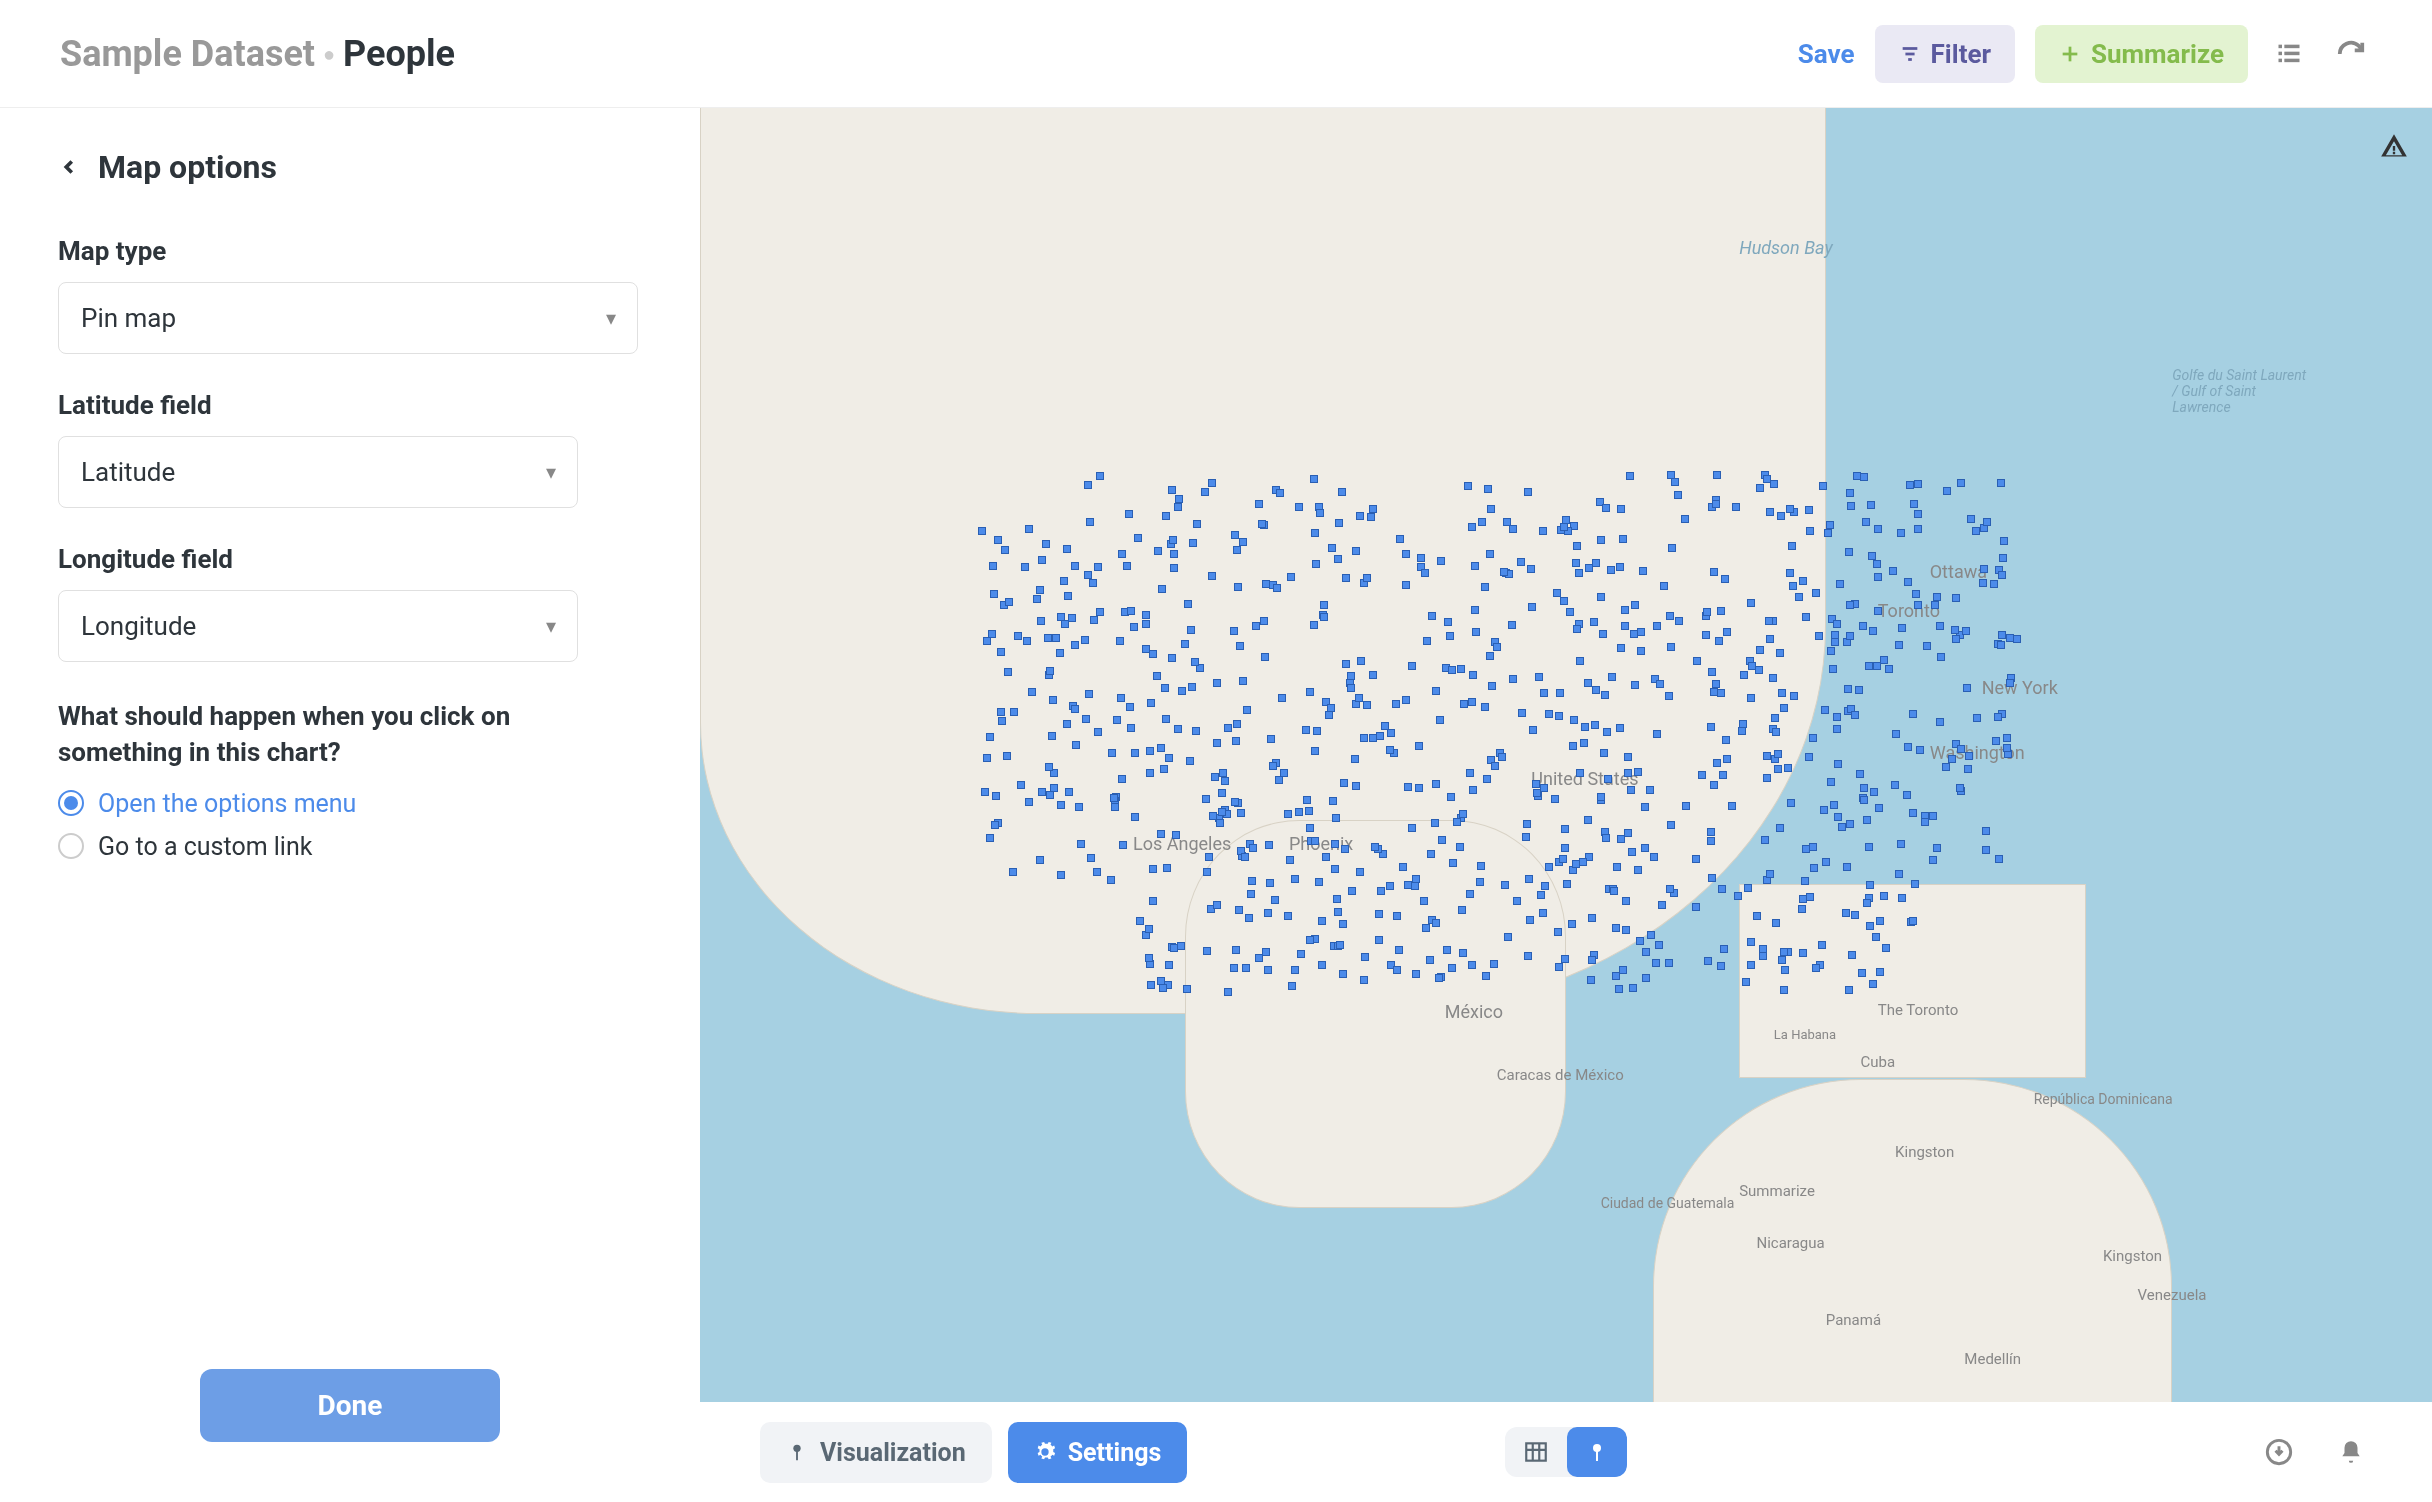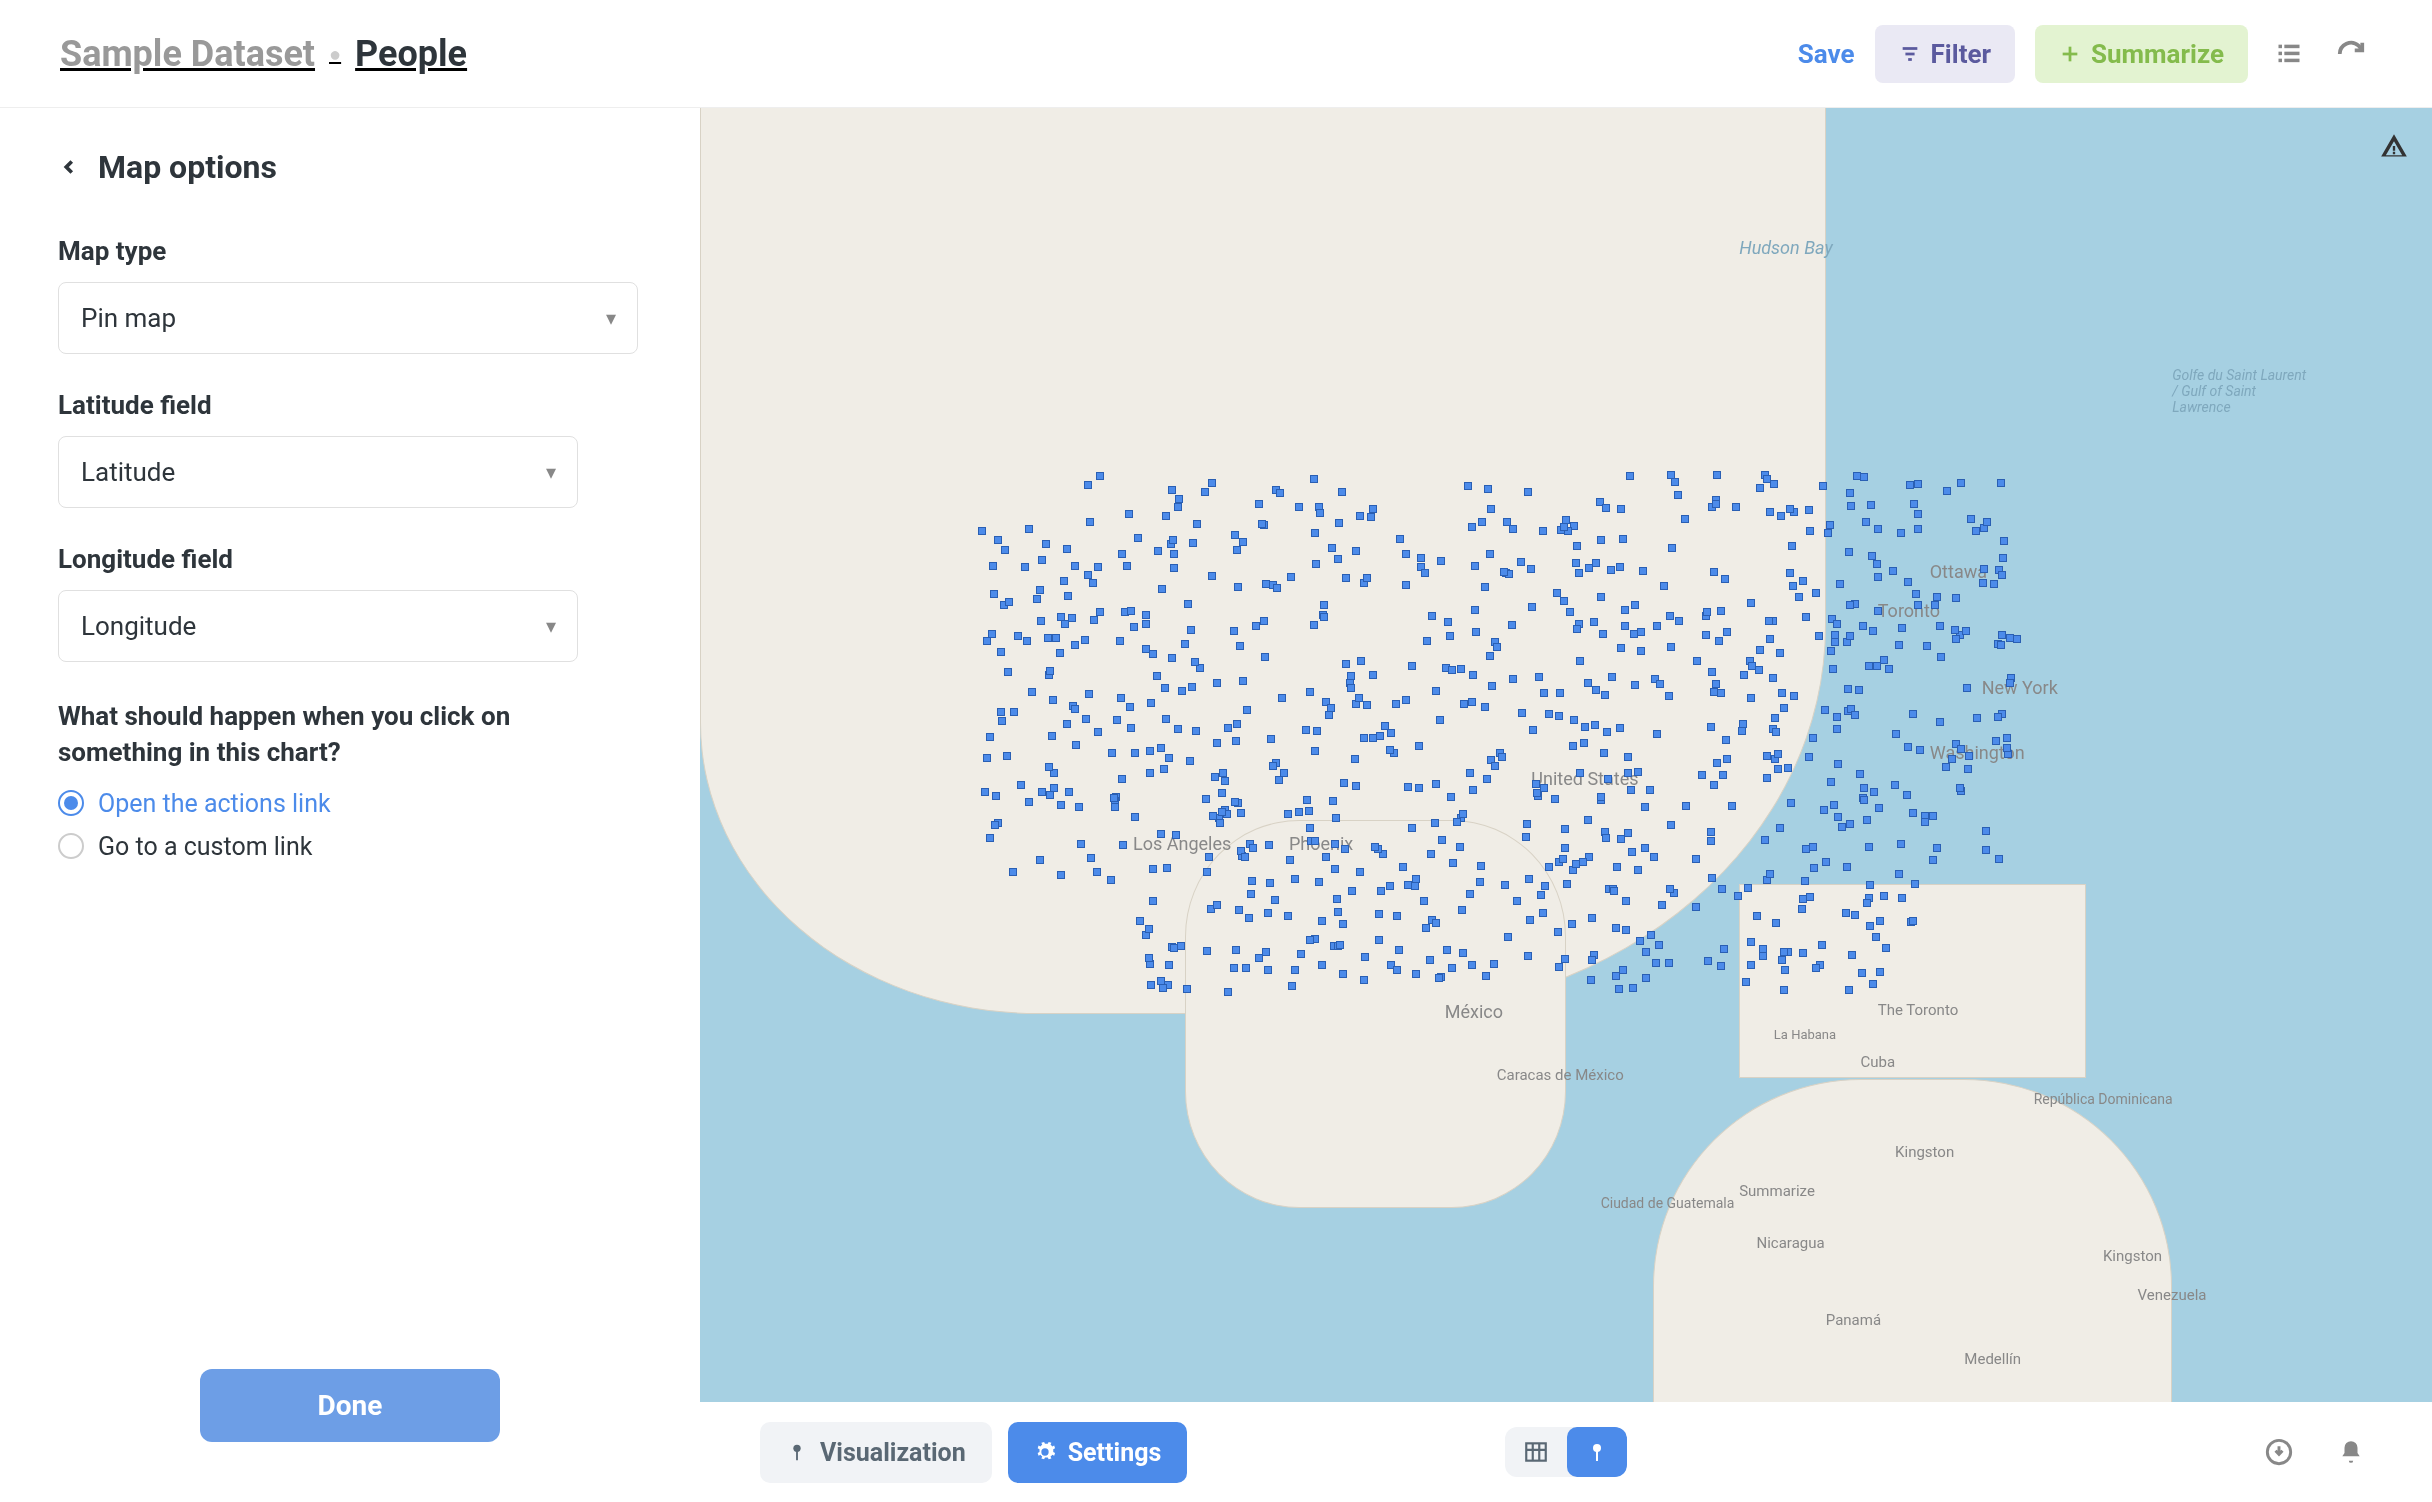--- a/index.html
+++ b/index.html
@@ -1,18 +1,18 @@
 <!DOCTYPE html>
 <html><head>
 <meta charset="utf-8">
 <style>
 * { margin:0; padding:0; box-sizing:border-box; font-family:-apple-system,BlinkMacSystemFont,"Segoe UI",Roboto,sans-serif; }
 body { width:2432px; height:1502px; background:#fff; overflow:hidden; }
 .topbar { height:108px; display:flex; align-items:center; justify-content:space-between; padding:0 60px; border-bottom:1px solid #eee; }
-.crumb { display:flex; align-items:center; gap:14px; font-size:36px; font-weight:700;text-decoration:underline; }
+.crumb { display:flex; align-items:center; gap:8px; font-size:36px; font-weight:700; }
 .crumb-dataset { color:#999; }
 .crumb-dot { color:#ccc; font-size:20px; }
 .crumb-people { color:#2e353b; }
 .top-actions { display:flex; align-items:center; gap:20px; }
 .save-link { color:#4c8bea; font-size:26px; font-weight:700; cursor:pointer; }
 .btn { display:flex; align-items:center; gap:10px; padding:14px 24px; border-radius:8px; font-size:26px; font-weight:700; cursor:pointer; border:none; }
 .btn-filter { background:#eae9f4; color:#5b5a9e; }
 .btn-summarize { background:#e3f3d1; color:#84bb4c; }
 .icon-btn { width:42px; height:42px; display:flex; align-items:center; justify-content:center; cursor:pointer; color:#888; }
 .main { display:flex; height:calc(100% - 108px); }
@@ -132,21 +132,21 @@
       <div class="select-wrap lat-select">
         <div class="select">Longitude</div>
         <span class="select-caret">▾</span>
       </div>
     </div>
 
     <div class="field-group">
       <div class="click-question">What should happen when you click on something in this chart?</div>
       <div class="radio-row">
         <div class="radio checked"></div>
-        <span class="radio-label active">Open the actions link</span>
+        <span class="radio-label active">Open the options menu</span>
       </div>
       <div class="radio-row">
         <div class="radio"></div>
         <span class="radio-label">Go to a custom link</span>
       </div>
     </div>
 
     <div class="done-wrap">
       <button class="done-btn">Done</button>
     </div>

